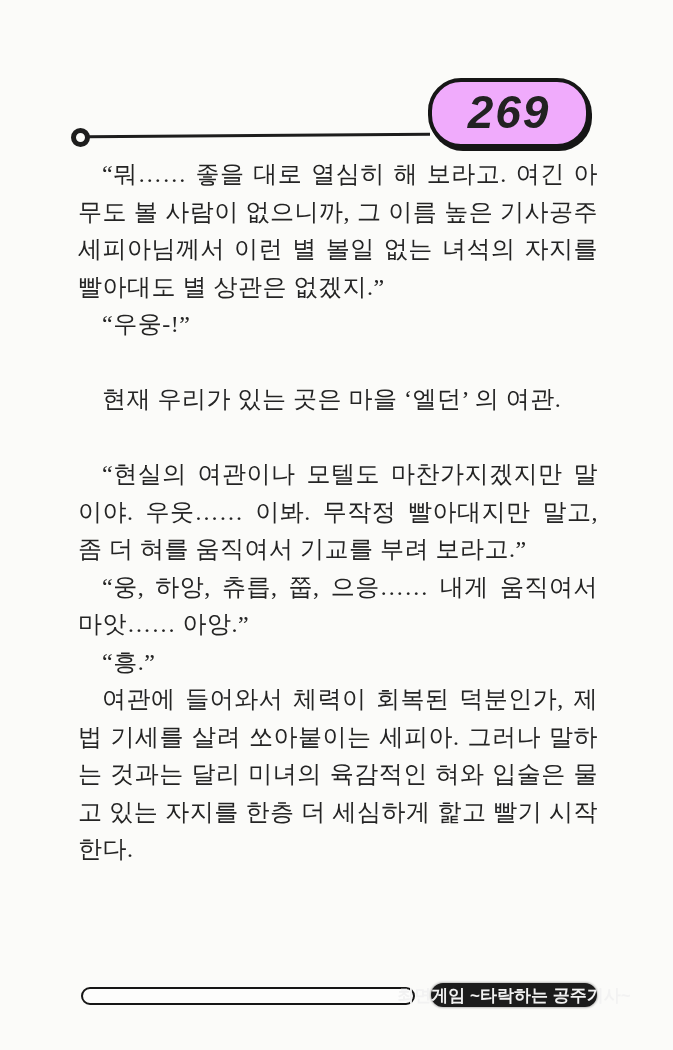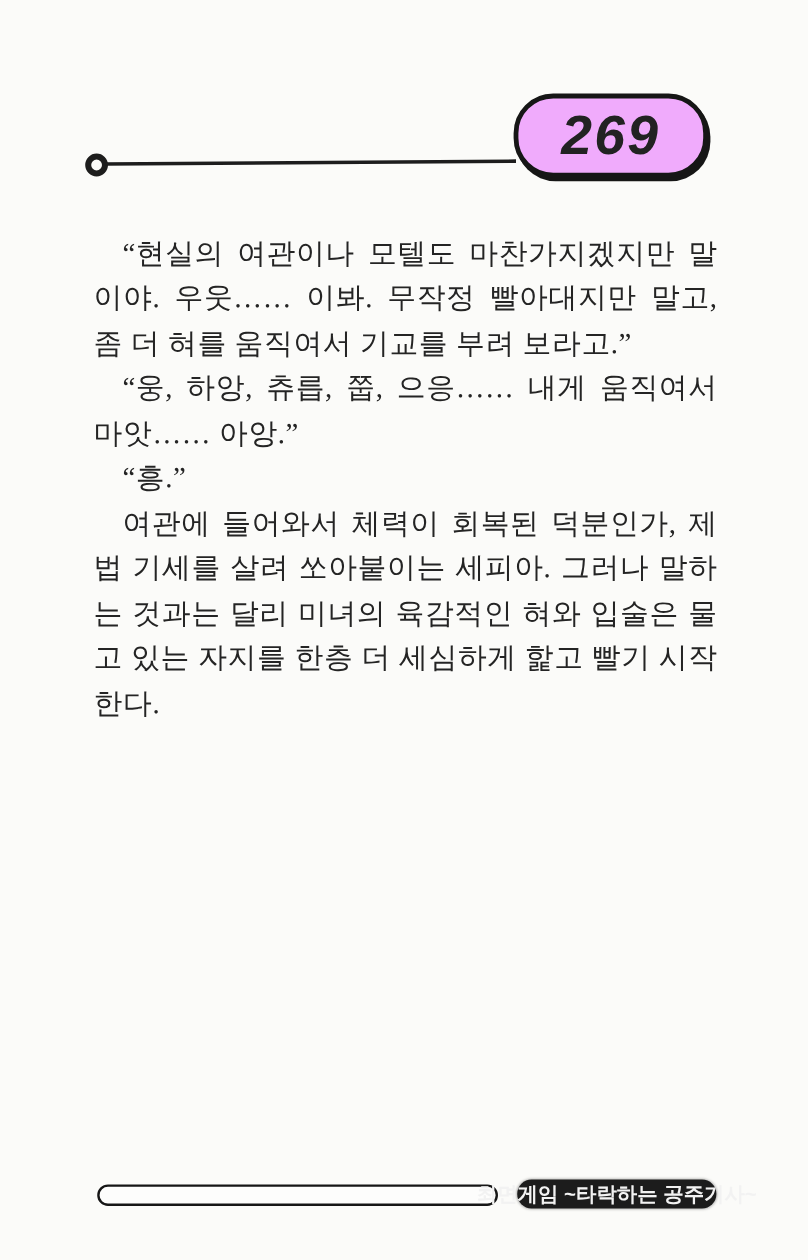--- a/index.html
+++ b/index.html
@@ -120,20 +120,23 @@
 
 <div class="page">
 
   <div class="header-ring"></div>
   <div class="header-line"></div>
   <div class="page-number-badge">
     <span class="page-number">269</span>
   </div>
 
   <div class="text-body">
+      <p class="">“뭐…… 좋을 대로 열심히 해 보라고. 여긴 아무도 볼 사람이 없으니까, 그 이름 높은 기사공주 세피아님께서 이런 별 볼일 없는 녀석의 자지를 빨아대도 별 상관은 없겠지.”</p>
+      <p class="">“우웅-!”</p>
+      <p class="gap">현재 우리가 있는 곳은 마을 ‘엘던’ 의 여관.</p>
       <p class="gap">“현실의 여관이나 모텔도 마찬가지겠지만 말이야. 우웃…… 이봐. 무작정 빨아대지만 말고, 좀 더 혀를 움직여서 기교를 부려 보라고.”</p>
       <p class="">“웅, 하앙, 츄릅, 쭙, 으응…… 내게 움직여서 마앗…… 아앙.”</p>
       <p class="">“흥.”</p>
       <p class="">여관에 들어와서 체력이 회복된 덕분인가, 제법 기세를 살려 쏘아붙이는 세피아. 그러나 말하는 것과는 달리 미녀의 육감적인 혀와 입술은 물고 있는 자지를 한층 더 세심하게 핥고 빨기 시작한다.</p>
     </div>
 
   <div class="footer-rule"></div>
   <div class="series-title-badge">
     <span class="series-title">최면게임 ~타락하는 공주기사~</span>
   </div>

